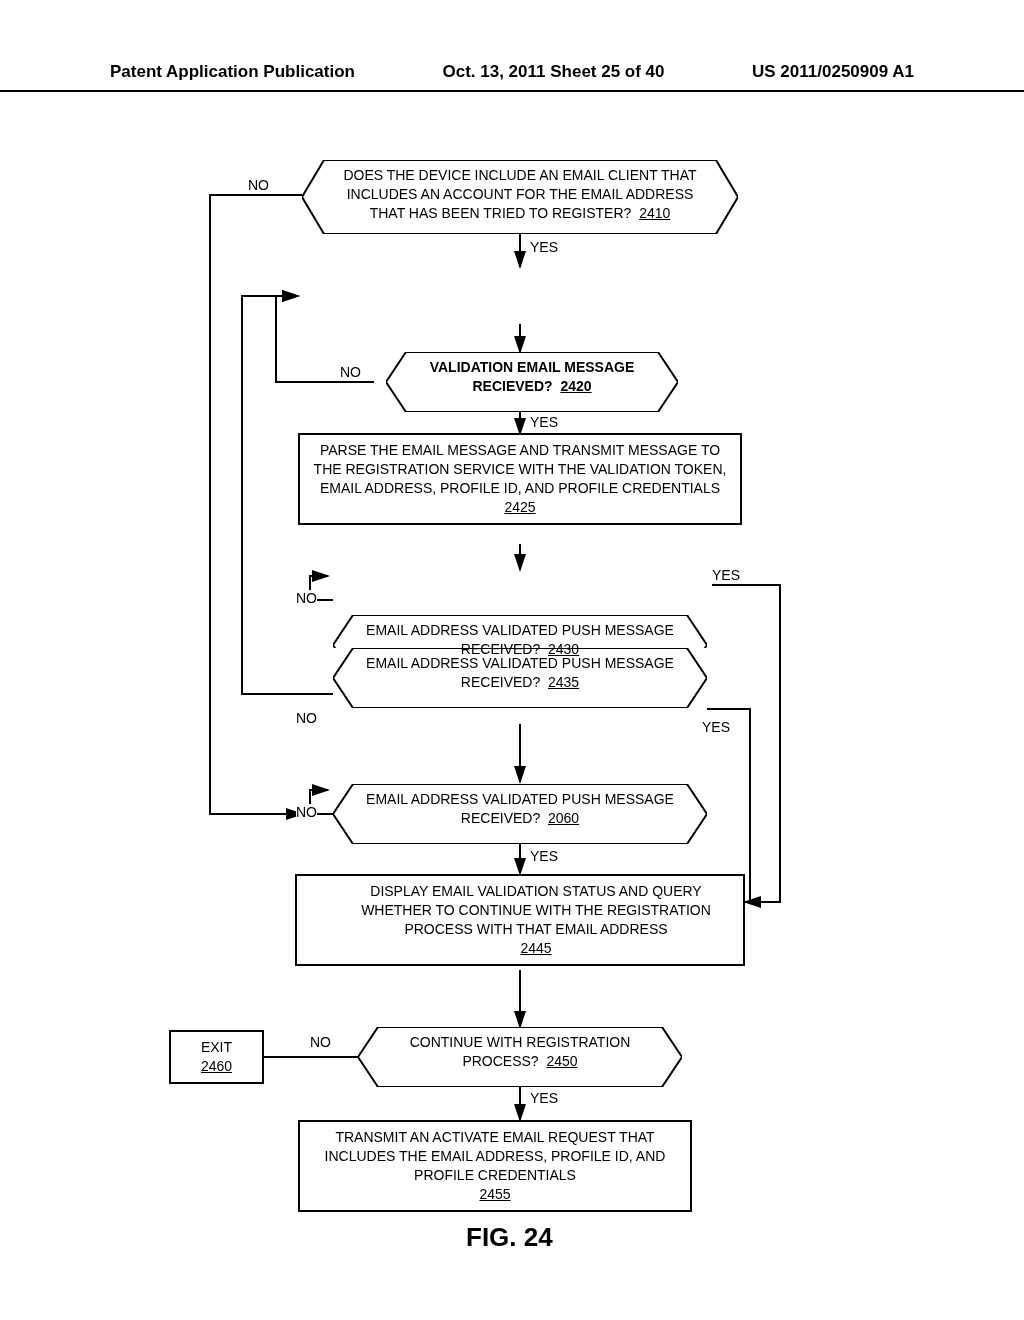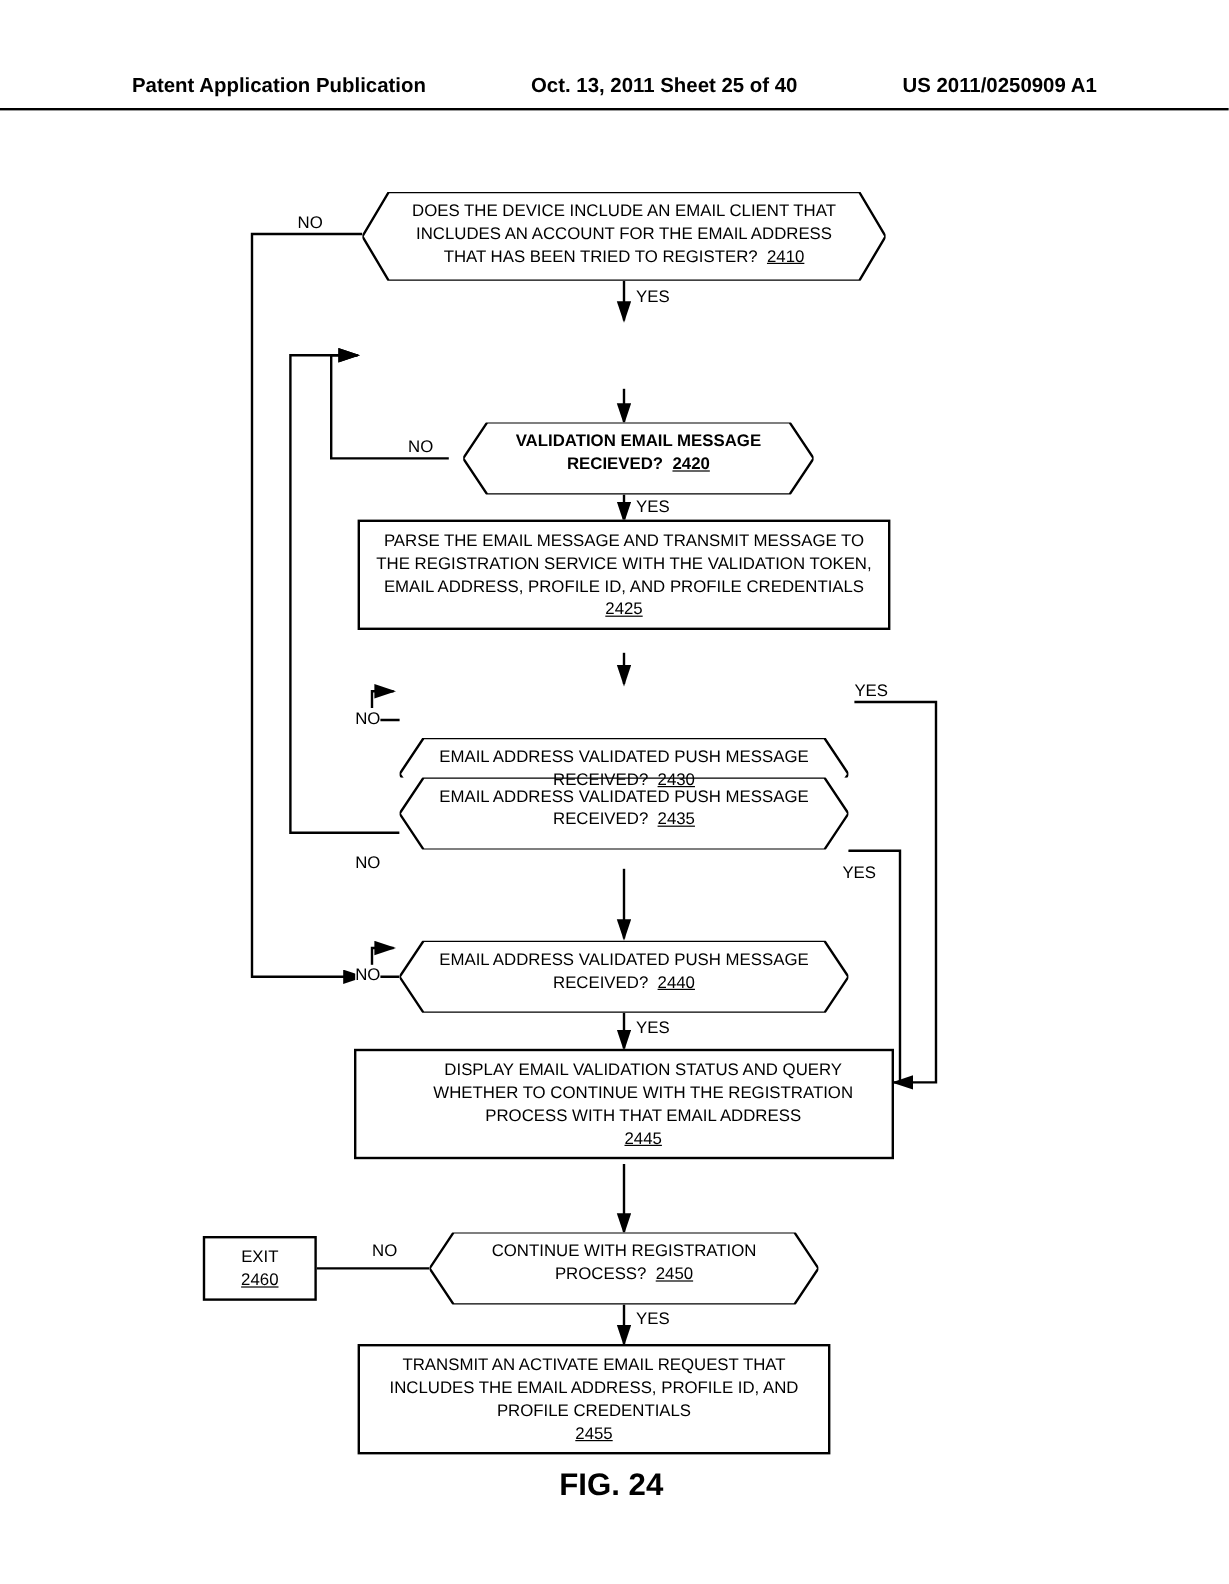--- a/index.html
+++ b/index.html
@@ -140,21 +140,21 @@
       </svg>
   <div class="txt"><span>EMAIL ADDRESS VALIDATED PUSH MESSAGE RECEIVED?</span>&nbsp;&nbsp;<span class="ref">2435</span></div>
 </div>
 <div class="lbl" style="left:296px; top:618px;">NO</div>
 <div class="lbl" style="left:702px; top:627px;">YES</div>
 
 <div class="hex" style="left:333px; top:692px; width:374px; height:60px;">
   <svg width="374" height="60">
         <polygon points="0,30 20,0 354,0 374,30 354,60 20,60" fill="#fff" stroke="#000" stroke-width="2"></polygon>
       </svg>
-  <div class="txt"><span>EMAIL ADDRESS VALIDATED PUSH MESSAGE RECEIVED?</span>&nbsp;&nbsp;<span class="ref">2440</span></div>
+  <div class="txt"><span>EMAIL ADDRESS VALIDATED PUSH MESSAGE RECEIVED?</span>&nbsp;&nbsp;<span class="ref">2060</span></div>
 </div>
 <div class="lbl" style="left:296px; top:712px;">NO</div>
 <div class="lbl" style="left:530px; top:756px;">YES</div>
 
 <div class="box" style="left:295px; top:782px; width:450px;padding-left:40px;">
   <span>DISPLAY EMAIL VALIDATION STATUS AND QUERY WHETHER TO CONTINUE WITH THE REGISTRATION PROCESS WITH THAT EMAIL ADDRESS</span><br>
   <span class="ref">2445</span>
 </div>
 
 <div class="hex" style="left:358px; top:935px; width:324px; height:60px;">

